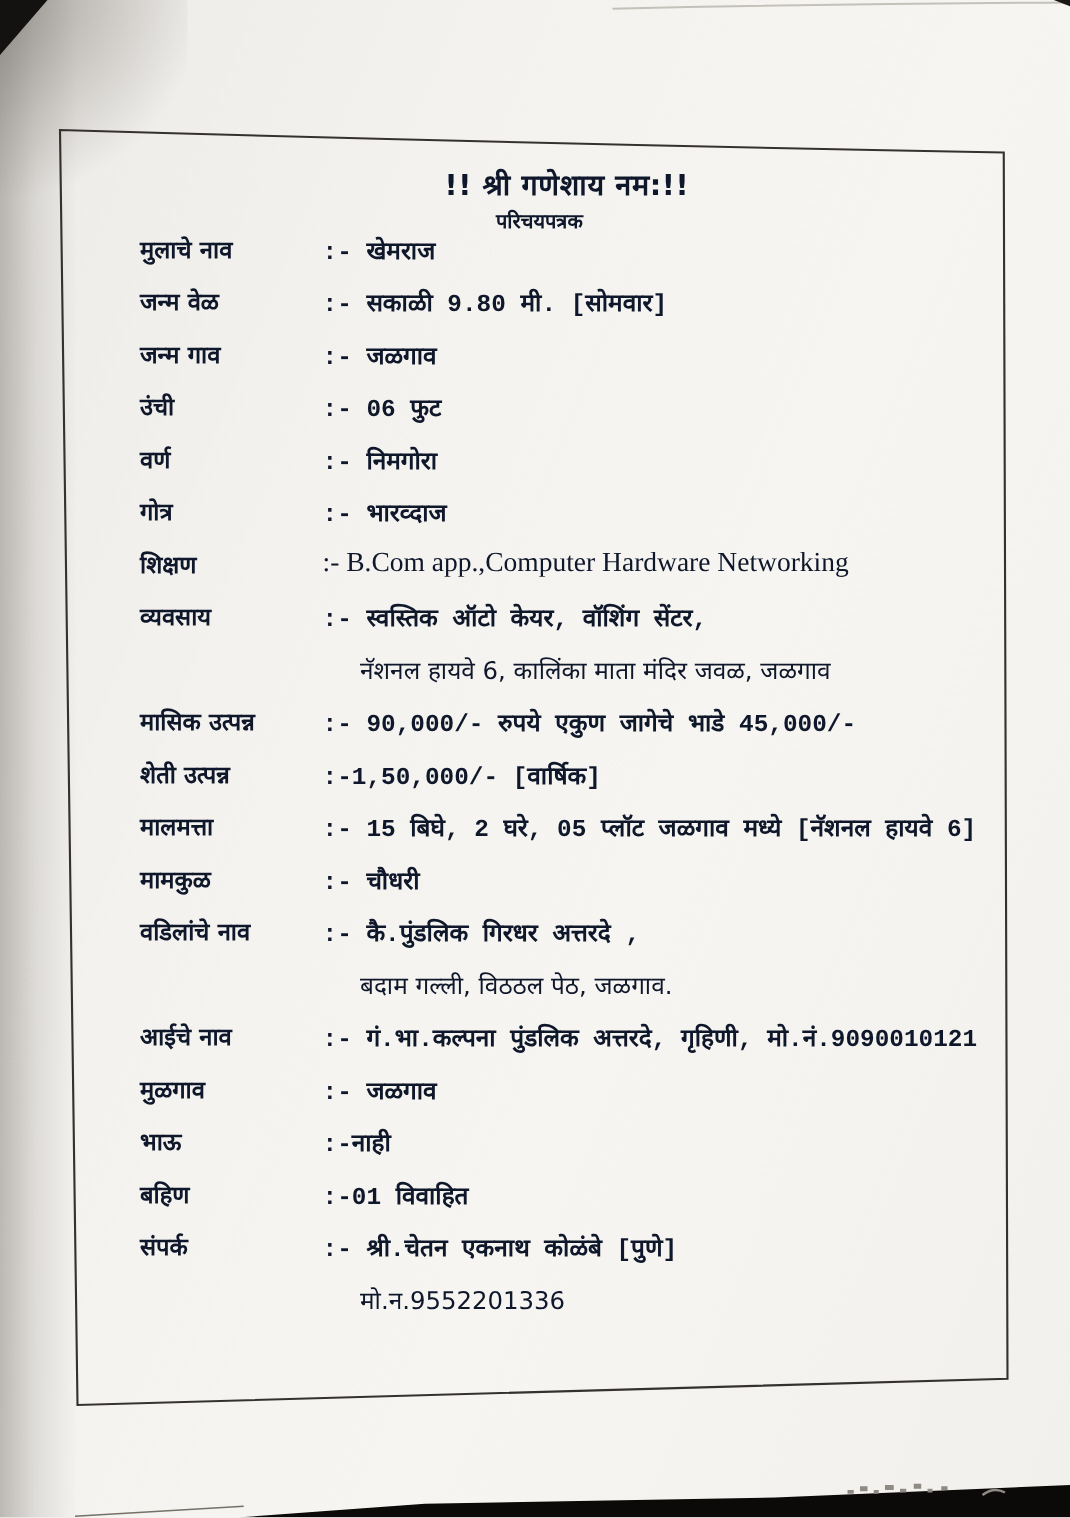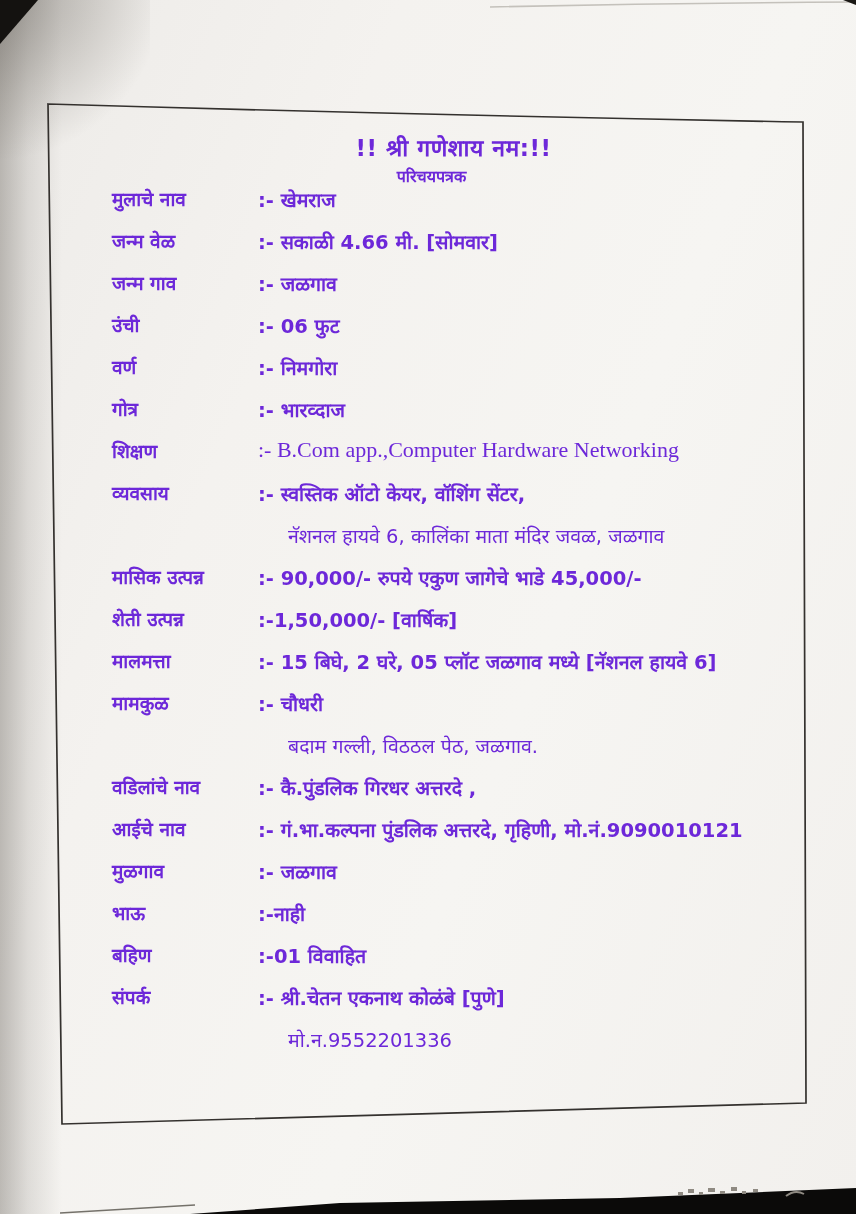--- a/index.html
+++ b/index.html
@@ -16,33 +16,33 @@
   .left-shadow{
     position:absolute;left:0;top:0;width:62px;height:1214px;
     background:linear-gradient(to right,rgba(104,99,92,.40),rgba(104,99,92,.16) 45%,rgba(104,99,92,0));
   }
   .top-left-soft{
     position:absolute;left:0;top:0;width:150px;height:170px;
     background:radial-gradient(circle at -10px -15px,rgba(90,85,78,.55) 0%,rgba(120,115,107,.25) 45%,rgba(120,115,107,0) 72%);
   }
   .scan-svg{position:absolute;inset:0;}
   
-  .doc-text{position:absolute;inset:0;color:#6d28d9;}
+  .doc-text{position:absolute;inset:0;color:#0f172a;}
   .invocation-wrap,.title-wrap{position:absolute;left:48px;width:755px;text-align:center;}
   .invocation-wrap{top:131px;}
   .title-wrap{top:165px;}
   .invocation-wrap span{position:relative;left:28px;font-size:23px;font-weight:700;letter-spacing:.5px;}
   .title-wrap span{position:relative;left:6px;font-size:16px;font-weight:700;}
   .fields{position:absolute;left:0;top:186px;width:732px;}
   .line{position:relative;height:42px;}
   .flabel{
     position:absolute;left:112px;top:0;font-size:19px;font-weight:700;white-space:nowrap;
   }
   .fvalue{
-    position:absolute;left:258px;top:0;font-size:19.5px;font-weight:700;white-space:nowrap;
+    position:absolute;left:258px;top:0;font-size:19.5px;font-weight:700;white-space:nowrap;font-family:Liberation Mono, monospace;
   }
   .fvalue.serif{
     font-family:"Liberation Serif","DejaVu Serif",serif;font-weight:400;font-size:22px;top:-1px;
   }
   .fcont{
     position:absolute;left:288px;top:0;font-size:19.5px;font-weight:400;white-space:nowrap;
   }
 </style>
 </head>
 <body>
@@ -91,21 +91,21 @@
       <span class="flabel">मुलाचे नाव</span>
       <span class="fvalue">:- खेमराज</span>
     </div>
 
   </div>
 
 
   <div>
     <div class="line">
       <span class="flabel">जन्म वेळ</span>
-      <span class="fvalue">:- सकाळी 4.66 मी. [सोमवार]</span>
+      <span class="fvalue">:- सकाळी 9.80 मी. [सोमवार]</span>
     </div>
 
   </div>
 
   <div>
     <div class="line">
       <span class="flabel">जन्म गाव</span>
       <span class="fvalue">:- जळगाव</span>
     </div>
 
@@ -180,26 +180,26 @@
   <div>
     <div class="line">
       <span class="flabel">मामकुळ</span>
       <span class="fvalue">:- चौधरी</span>
     </div>
 
   </div>
 
   <div>
     <div class="line">
-      <span class="fcont">बदाम गल्ली, विठठल पेठ, जळगाव.</span>
-    </div>
-    <div class="line">
       <span class="flabel">वडिलांचे नाव</span>
       <span class="fvalue">:- कै.पुंडलिक गिरधर अत्तरदे ,</span>
     </div>
+    <div class="line">
+      <span class="fcont">बदाम गल्ली, विठठल पेठ, जळगाव.</span>
+    </div>
   </div>
 
   <div>
     <div class="line">
       <span class="flabel">आईचे नाव</span>
       <span class="fvalue">:- गं.भा.कल्पना पुंडलिक अत्तरदे, गृहिणी, मो.नं.9090010121</span>
     </div>
 
   </div>
 

